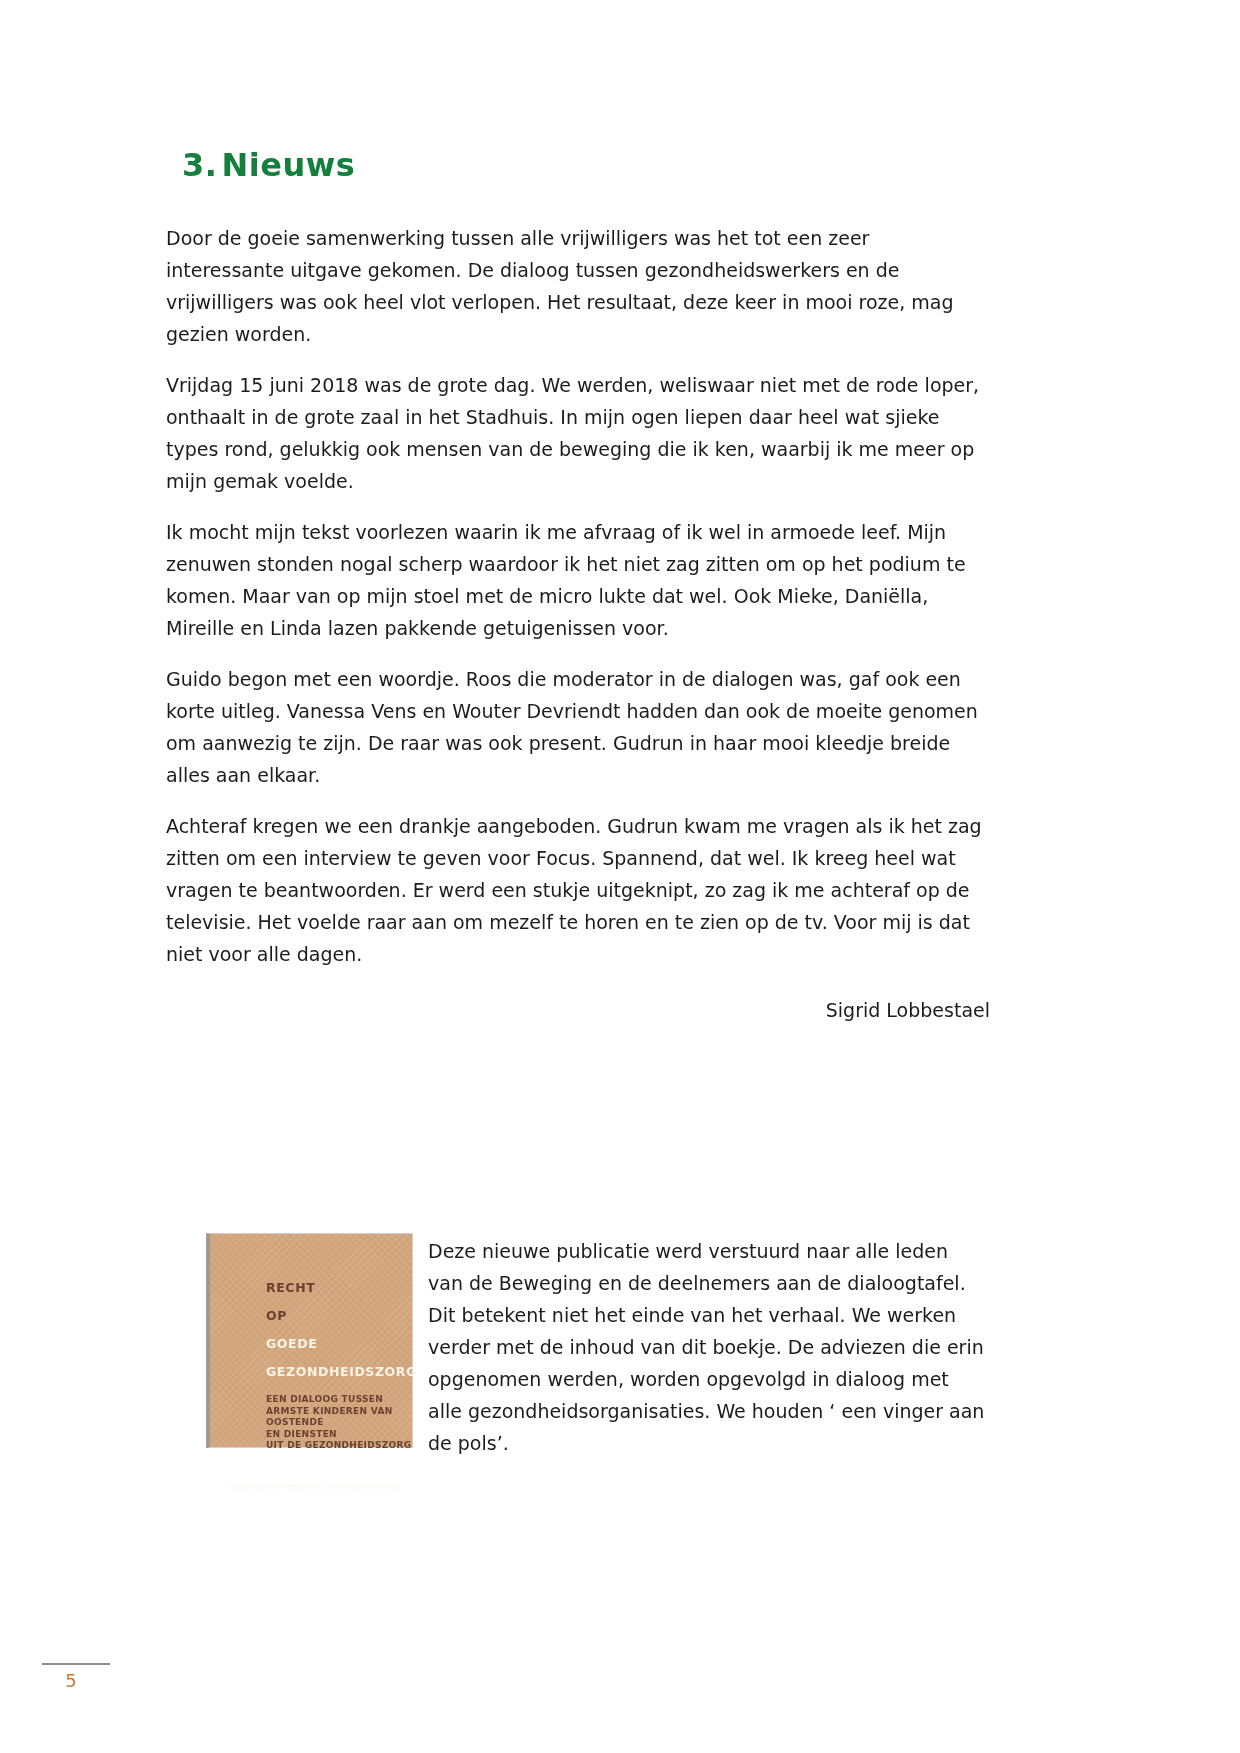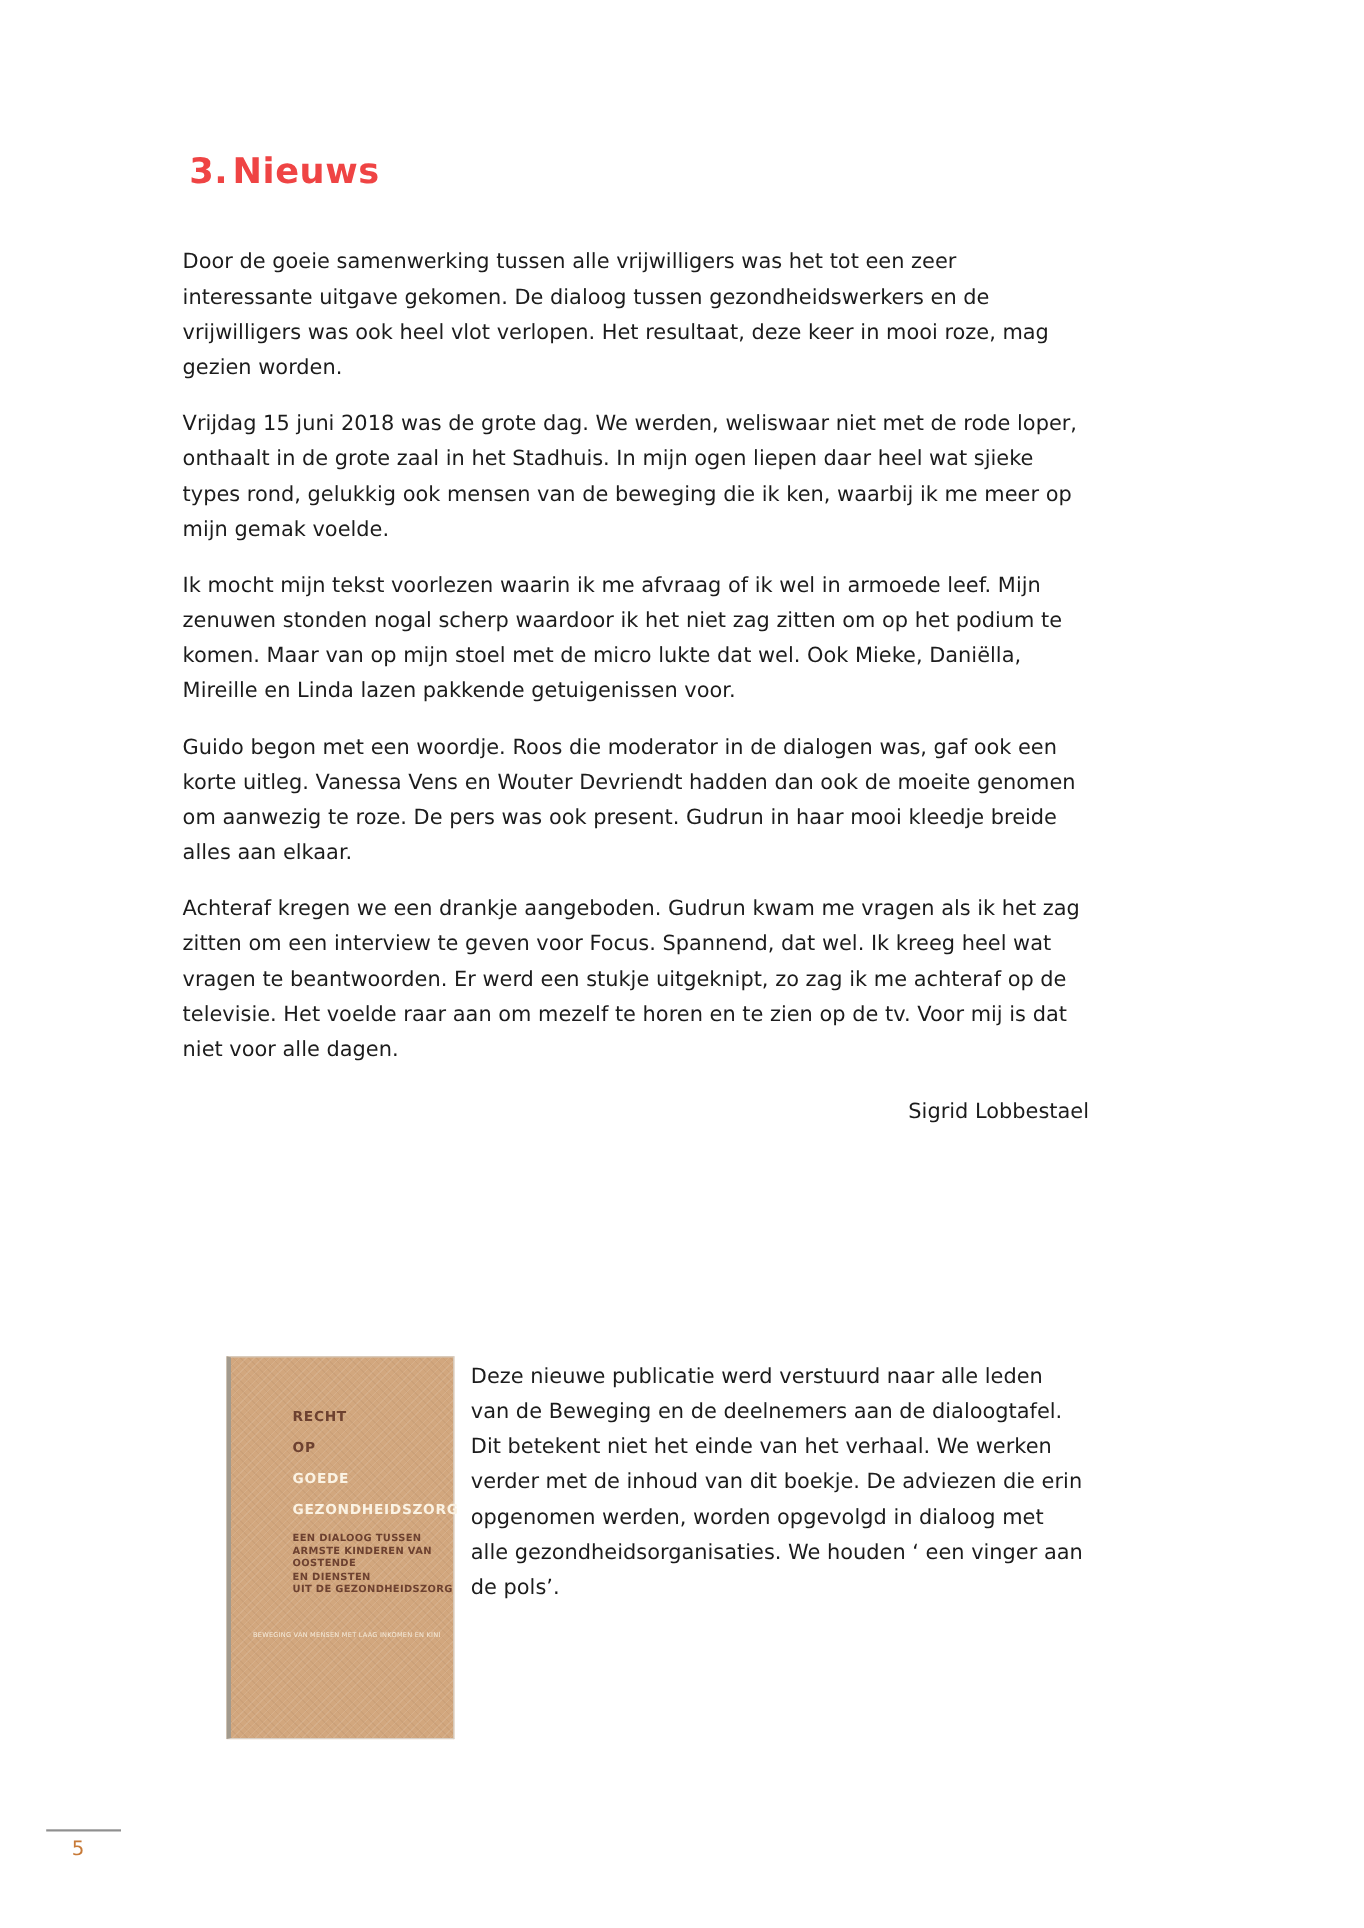--- a/index.html
+++ b/index.html
@@ -9,24 +9,24 @@
     height: 1753px;
     background: #ffffff;
     font-family: "DejaVu Sans", "Liberation Sans", sans-serif;
     color: #1c1c1c;
     overflow: hidden;
   }
   h1.section-heading {
     position: absolute;
     left: 166px;
     top: 130px;
-    margin: 6px;
+    margin: 16px;
     font-size: 32px;
     font-weight: bold;
-    color: #ef4444;
+    color: #15803d;
     letter-spacing: 0.5px;
   }
   h1.section-heading .sec-num { margin-right: 4px; }
 
   .article-body {
     position: absolute;
     left: 166px;
     top: 222px;
     width: 824px;
     font-size: 19px;
@@ -43,21 +43,21 @@
   .figure-row {
     position: absolute;
     left: 206px;
     top: 1233px;
     width: 784px;
     display: flex;
   }
   .book-cover {
     position: relative;
     width: 207px;
-    height: 348px;
+    height: 215px;
     flex: 0 0 207px;
     box-sizing: border-box;
     background-color: #d2a77e;
     background-image:
       repeating-linear-gradient(135deg, rgba(255,255,255,0.10) 0 1px, transparent 1px 5px),
       repeating-linear-gradient(45deg, rgba(139,100,70,0.10) 0 1px, transparent 1px 5px);
     border: 1px solid #d8d0c6;
     border-left: 4px solid #a29a8d;
   }
   .cover-title {
@@ -126,21 +126,21 @@
 
   <h1 class="section-heading">
     <span class="sec-num">3.</span><span>Nieuws</span>
   </h1>
 
   <div class="article-body" id="article-body">
 
       <p>Door de goeie samenwerking tussen alle vrijwilligers was het tot een zeer interessante uitgave gekomen. De dialoog tussen gezondheidswerkers en de vrijwilligers was ook heel vlot verlopen. Het resultaat, deze keer in mooi roze, mag gezien worden.</p>
       <p>Vrijdag 15 juni 2018 was de grote dag. We werden, weliswaar niet met de rode loper, onthaalt in de grote zaal in het Stadhuis. In mijn ogen liepen daar heel wat sjieke types rond, gelukkig ook mensen van de beweging die ik ken, waarbij ik me meer op mijn gemak voelde.</p>
       <p>Ik mocht mijn tekst voorlezen waarin ik me afvraag of ik wel in armoede leef. Mijn  zenuwen stonden nogal scherp waardoor ik het niet zag zitten om op het podium te komen. Maar van op mijn stoel met de micro lukte dat wel. Ook Mieke, Daniëlla, Mireille en Linda lazen pakkende getuigenissen voor.</p>
-      <p>Guido begon met  een woordje.  Roos die moderator in de dialogen was, gaf ook een korte uitleg.  Vanessa Vens en Wouter Devriendt hadden dan ook de moeite genomen om aanwezig te roze. De pers was ook present. Gudrun in haar mooi kleedje breide alles aan elkaar.</p>
+      <p>Guido begon met  een woordje.  Roos die moderator in de dialogen was, gaf ook een korte uitleg.  Vanessa Vens en Wouter Devriendt hadden dan ook de moeite genomen om aanwezig te zijn. De raar was ook present. Gudrun in haar mooi kleedje breide alles aan elkaar.</p>
       <p>Achteraf kregen we een drankje aangeboden. Gudrun kwam me vragen als ik het zag zitten om een interview te geven voor Focus. Spannend, dat wel. Ik kreeg heel wat vragen te beantwoorden. Er werd een stukje uitgeknipt, zo zag ik me achteraf op de televisie. Het voelde raar aan om mezelf te horen en te zien op de tv. Voor mij is dat niet voor alle dagen.</p>
       <div class="signature">Sigrid Lobbestael</div>
     </div>
 
   <div class="figure-row">
     <div class="book-cover">
       <div class="cover-title" id="cover-title">
           <span class="dark">RECHT</span>
           <span class="dark">OP</span>
           <span class="light">GOEDE</span>

